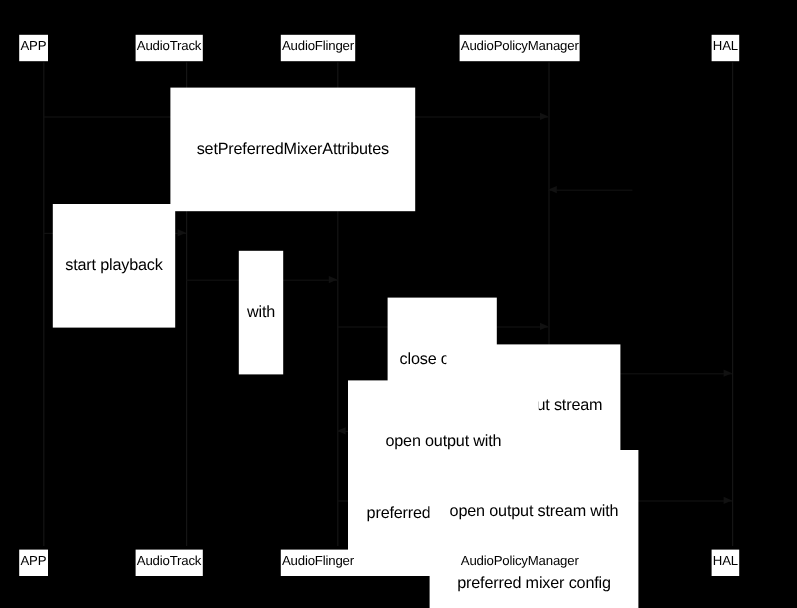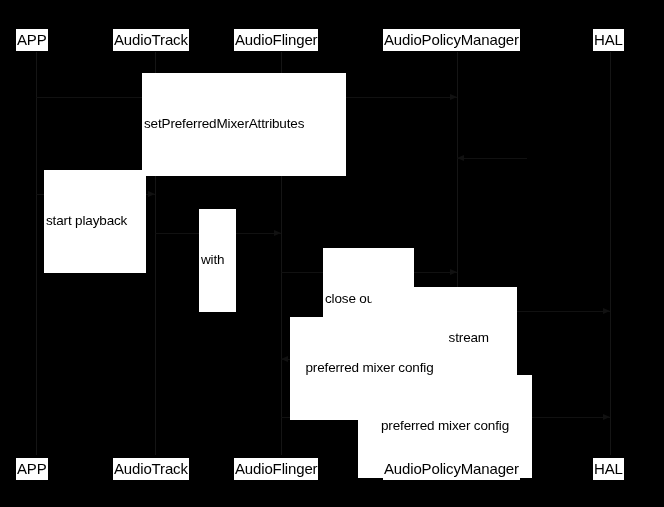--- a/index.html
+++ b/index.html
@@ -49,42 +49,42 @@
   .arrow.to-left::after {
     left: 0;
     border-right: 7px solid #111111;
   }
 
   
   .participant {
     position: absolute;
     background: #ffffff;
     color: #000000;
-    font-size: 15px;
+    font-size: 11px;
     line-height: 19px;
     height: 19px;
     padding: 1px 1px 2px 1px;
     white-space: nowrap;
     letter-spacing: -0.15px;
   }
 
   
   .msg {
     position: absolute;
     background: #ffffff;
     color: #000000;
     font-size: 13.5px;
     line-height: 20px;
     padding: 1px 2px 2px 2px;
     white-space: pre;
     letter-spacing: -0.15px;
   }
   .msg.center { text-align: center; }
   .msg.left   { text-align: left; }
-  .msg .line  { display: block; }
+  .msg .line  { display: block; text-align: center; }
 </style>
 </head>
 <body>
 
 <div id="diagram">
 
   <div class="lifeline" style="left:36px;"></div>
   <div class="lifeline" style="left:155px;"></div>
   <div class="lifeline" style="left:281px;"></div>
   <div class="lifeline" style="left:457px;"></div>
@@ -120,24 +120,26 @@
 
   <div class="msg left" style="left:323px; top:248px; width:87px;">
     <span class="line">close output</span>
   </div>
 
   <div class="msg left" style="left:372px; top:287px; width:141px;">
     <span class="line">close output stream</span>
   </div>
 
   <div class="msg center" style="left:290px; top:317px; width:155px;">
+    <span class="line">open output with</span>
     <span class="line">preferred mixer config</span>
   </div>
 
   <div class="msg center" style="left:358px; top:375px; width:170px;">
+    <span class="line">open output stream with</span>
     <span class="line">preferred mixer config</span>
   </div>
 
   <div class="participant" style="left:16px;  top:458px;">APP</div>
   <div class="participant" style="left:113px; top:458px;">AudioTrack</div>
   <div class="participant" style="left:234px; top:458px;">AudioFlinger</div>
   <div class="participant" style="left:383px; top:458px;">AudioPolicyManager</div>
   <div class="participant" style="left:593px; top:458px;">HAL</div>
 
 </div>

